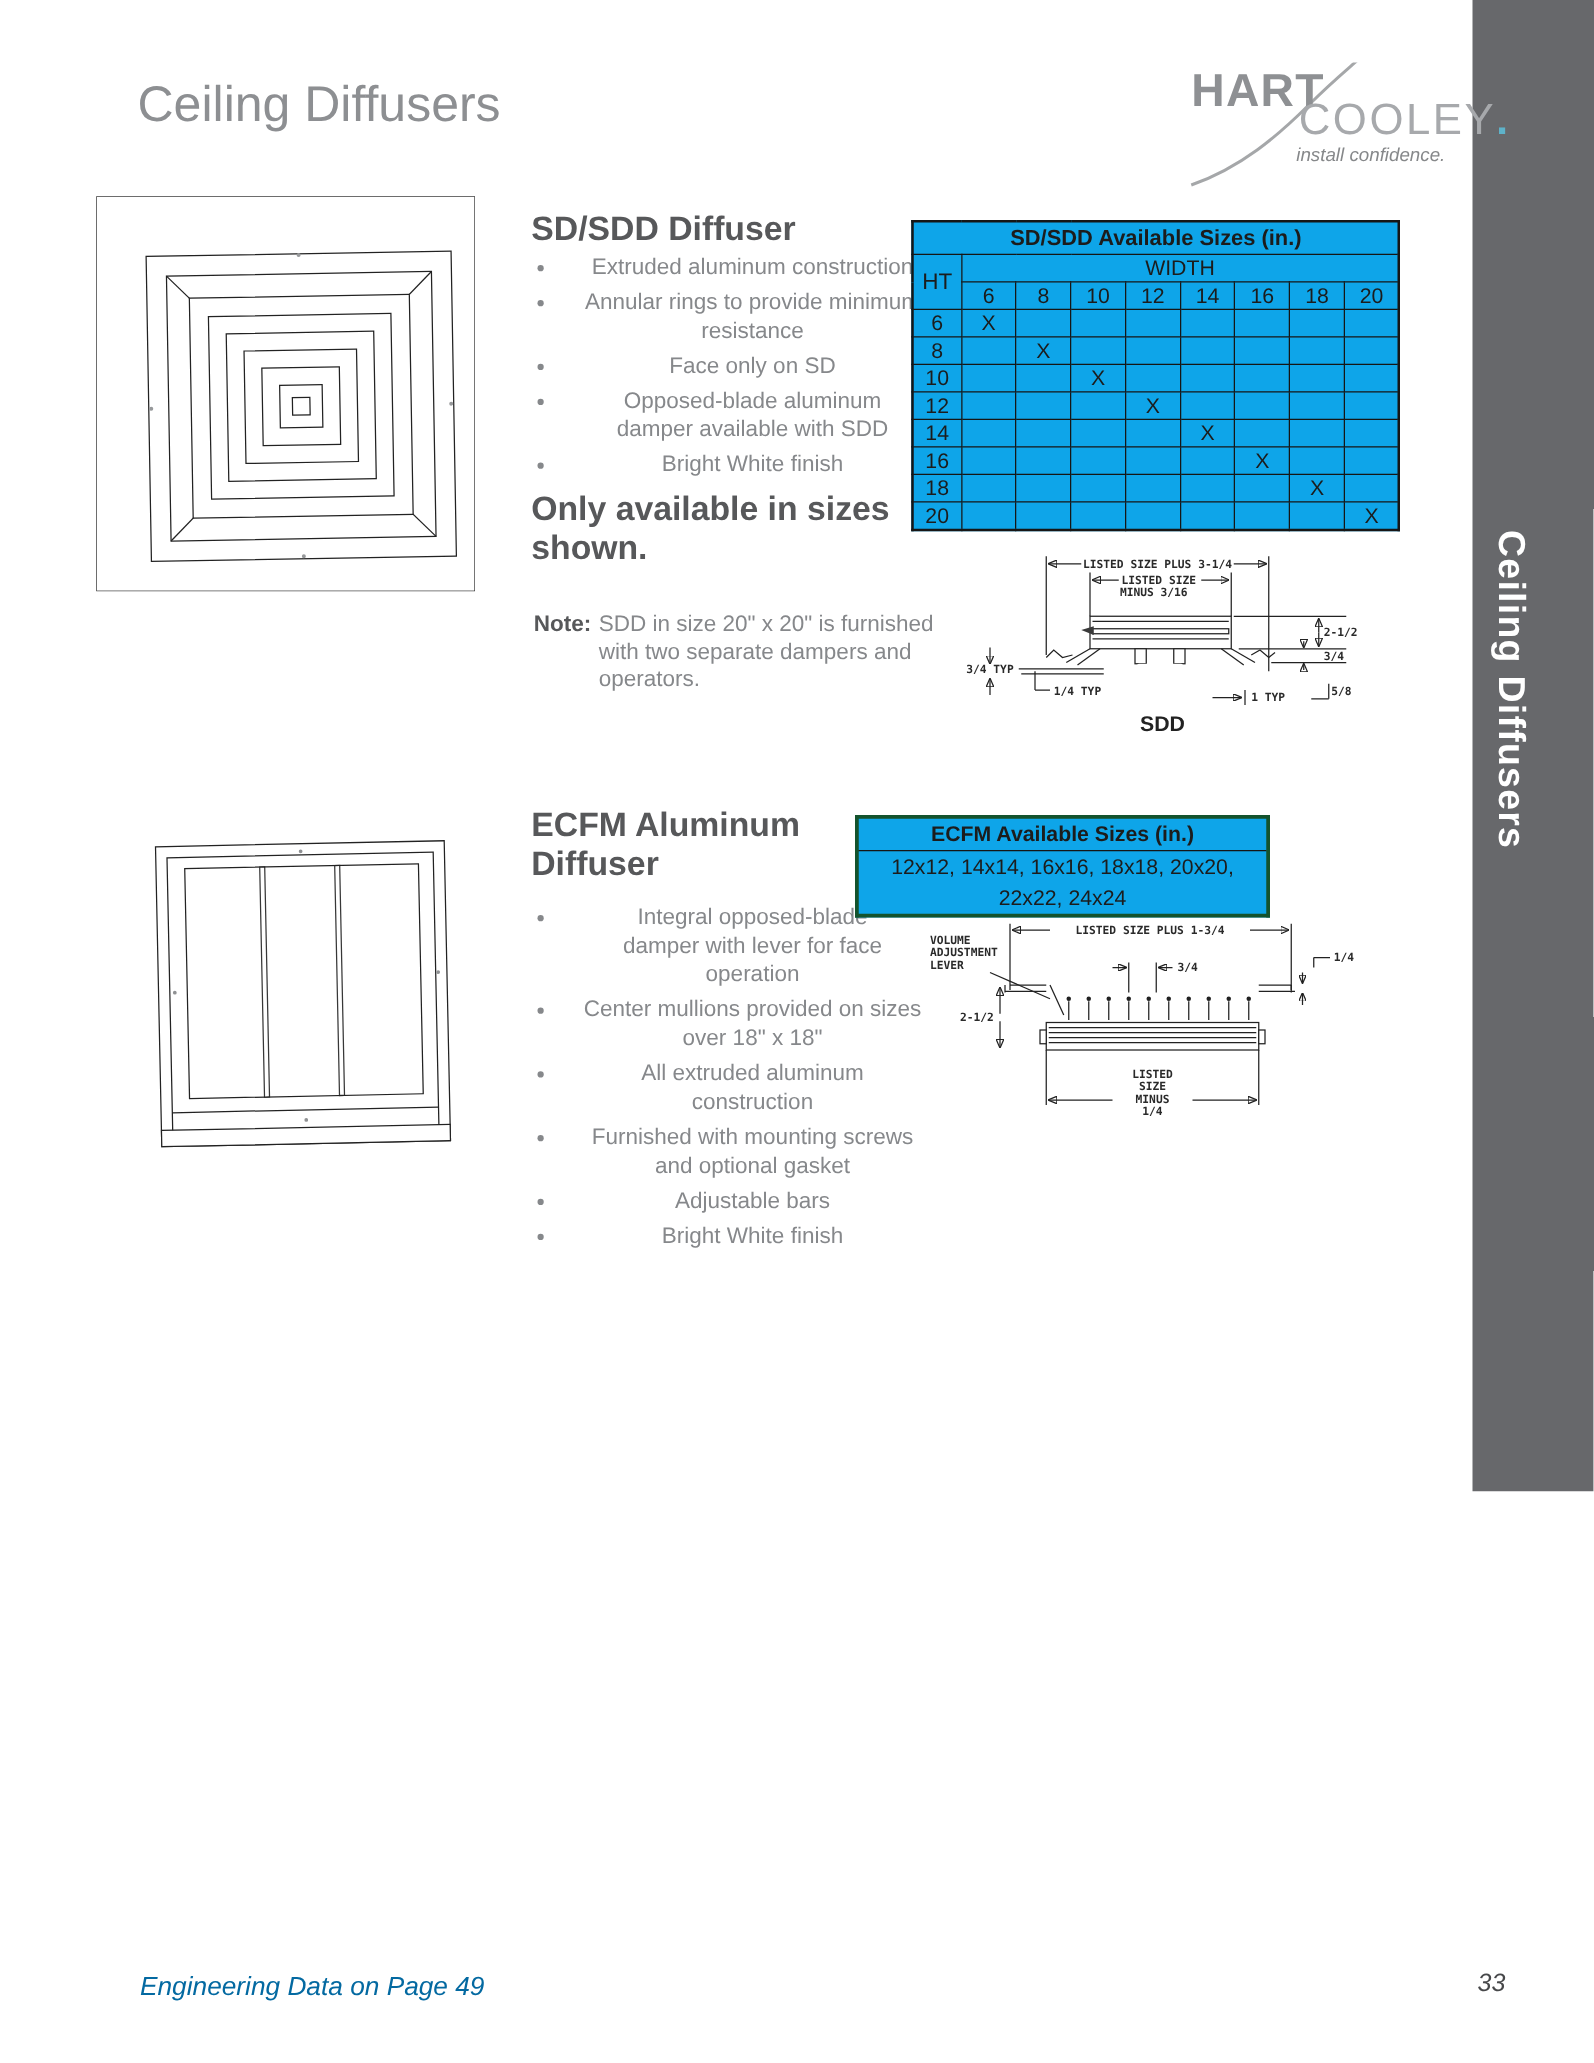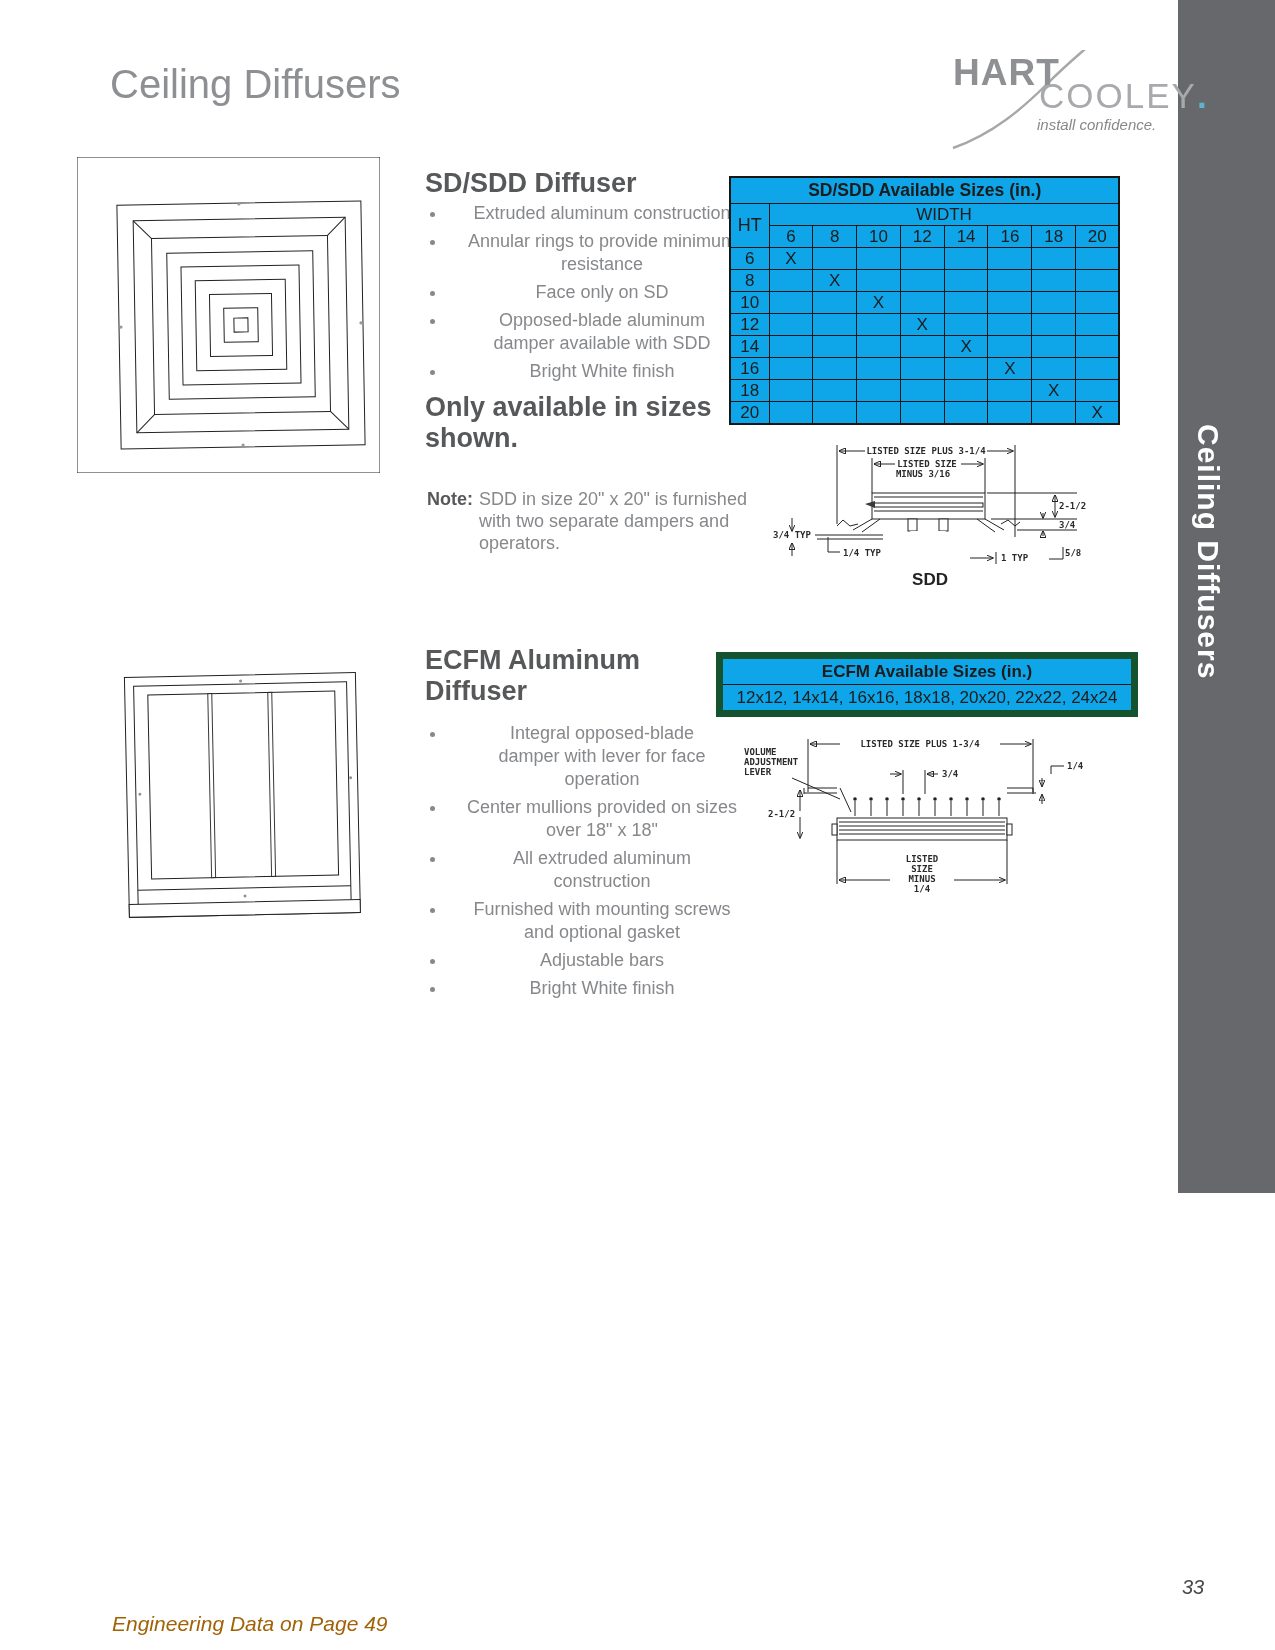--- a/index.html
+++ b/index.html
@@ -29,35 +29,35 @@
   .note-label{font-size:18px;font-weight:bold;color:#57585a;width:52px;flex:none;line-height:22px;}
   .note-text{font-size:18px;color:#86888b;line-height:22px;white-space:pre-line;}
 
   
   table{border-collapse:collapse;table-layout:fixed;background:#0ea5e9;}
   .sd-table{position:absolute;left:729px;top:176px;width:390px;border:2px solid #161616;}
   .sd-table td,.sd-table th{border:1.5px solid #161616;text-align:center;vertical-align:middle;
         padding:0;font-size:17px;color:#1c1c1c;height:21px;line-height:21px;font-weight:400;}
   .sd-table .t-title{font-size:17.5px;font-weight:bold;height:25px;}
   .sd-table .t-width{height:20px;}
-  .ecfm-table{position:absolute;left:716px;top:652px;width:422px;border:7px solid #14532d;}
+  .ecfm-table{position:absolute;left:684px;top:652px;width:332px;border:3px solid #14532d;}
   .ecfm-table td{border:1.5px solid #161616;text-align:center;padding:0;height:25px;
         font-size:17px;color:#1c1c1c;line-height:25px;}
   .ecfm-table .t-title{font-weight:bold;}
 
   
   .tech{position:absolute;}
   .tech text{font-family:"DejaVu Sans Mono",monospace;font-size:9px;font-weight:bold;fill:#2a2a2a;}
   .tech line,.tech polyline,.tech path{stroke:#222;stroke-width:1;fill:none;}
   .tech rect{stroke:#222;stroke-width:1;fill:#fff;}
   .sdd-caption{position:absolute;left:765px;top:570px;width:330px;text-align:center;
         font-size:17px;font-weight:bold;color:#222;}
 
   
-  .footer-note{position:absolute;left:112px;top:1578px;font-size:21px;font-style:italic;color:#a16207;margin-top:34px;}
+  .footer-note{position:absolute;left:112px;top:1578px;font-size:21px;font-style:italic;color:#0369a1;}
   .page-num{position:absolute;left:1182px;top:1576px;font-size:20px;font-style:italic;color:#47484a;}
 </style>
 </head>
 <body>
 
 <div class="page">
 
   <div class="side-tab"></div>
   <div class="side-tab-text">Ceiling Diffusers</div>
 

